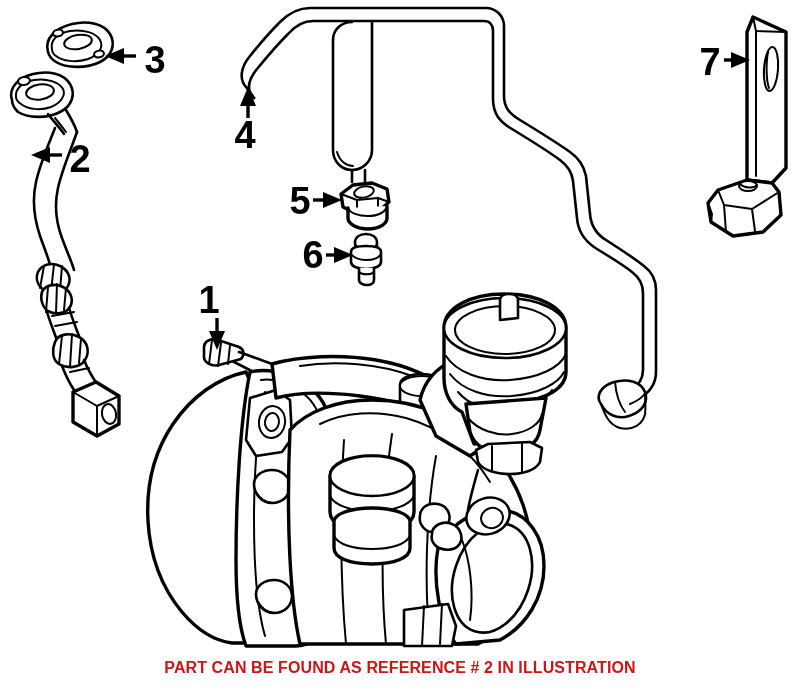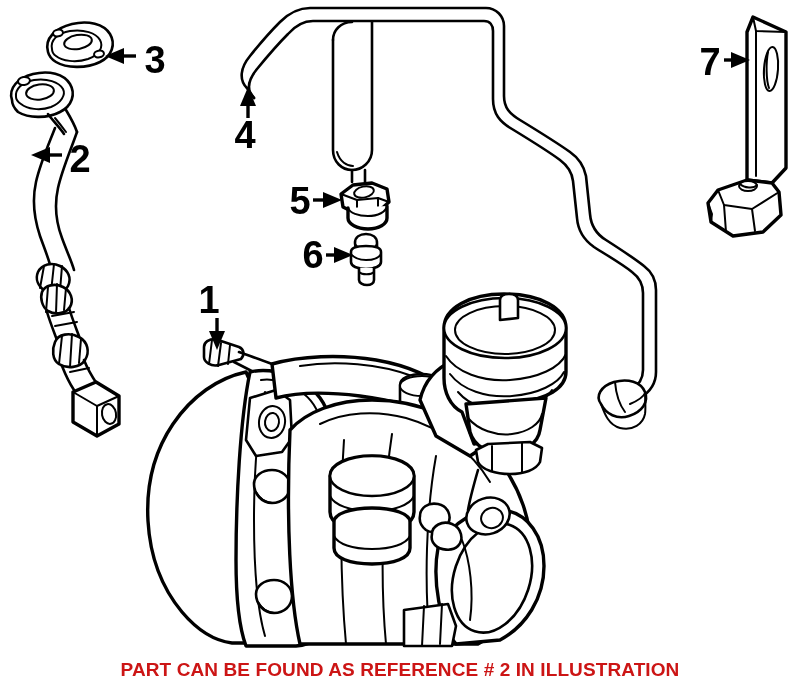--- a/index.html
+++ b/index.html
@@ -50,21 +50,21 @@
   }
   .arrow-head { fill: #000000; stroke: none; }
   #footer-note {
     position: absolute;
     left: 0;
     top: 659px;
     width: 800px;
     text-align: center;
     font-family: "Liberation Sans", sans-serif;
     font-weight: bold;
-    font-size: 19px;
+    font-size: 16px;
     letter-spacing: 0.1px;
     white-space: nowrap;
   }
 </style>
 </head>
 <body>
 
 <div id="diagram-root" style="background: rgb(255, 255, 255);">
 
   <svg id="diagram-svg" viewBox="0 0 800 693">

